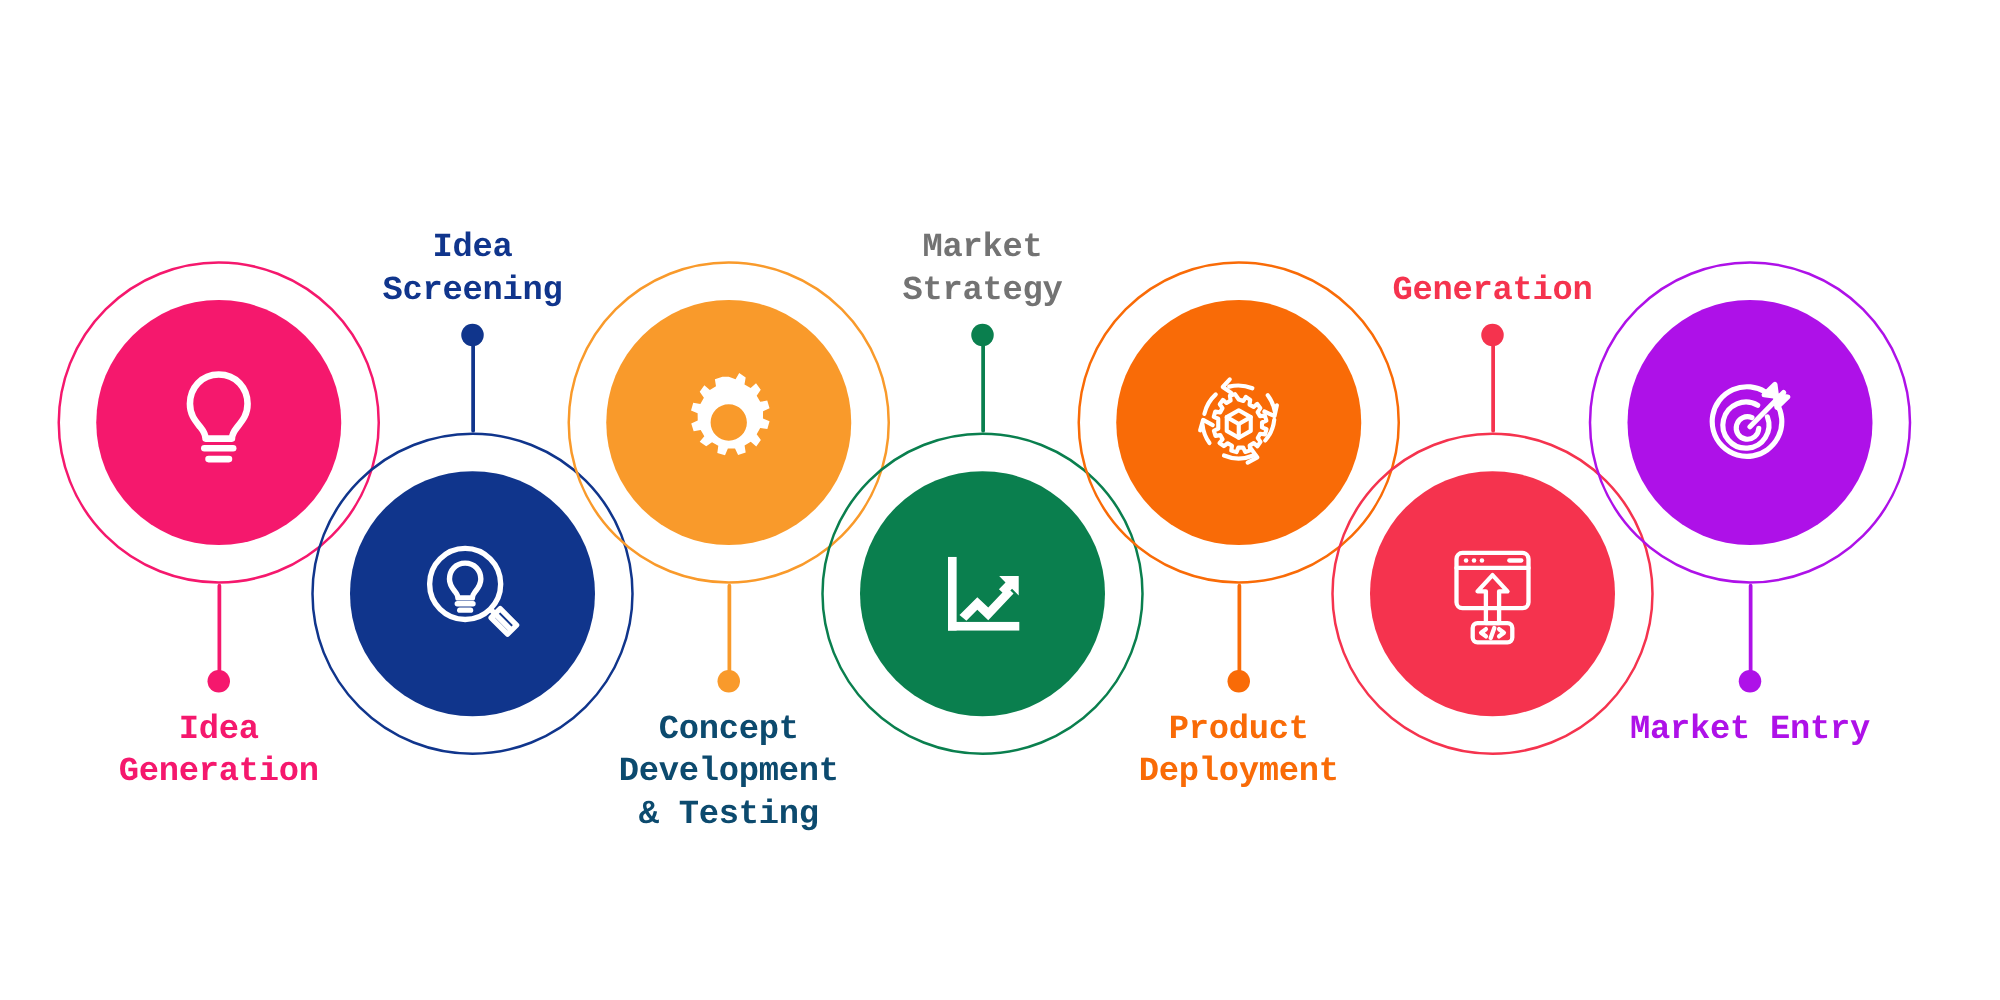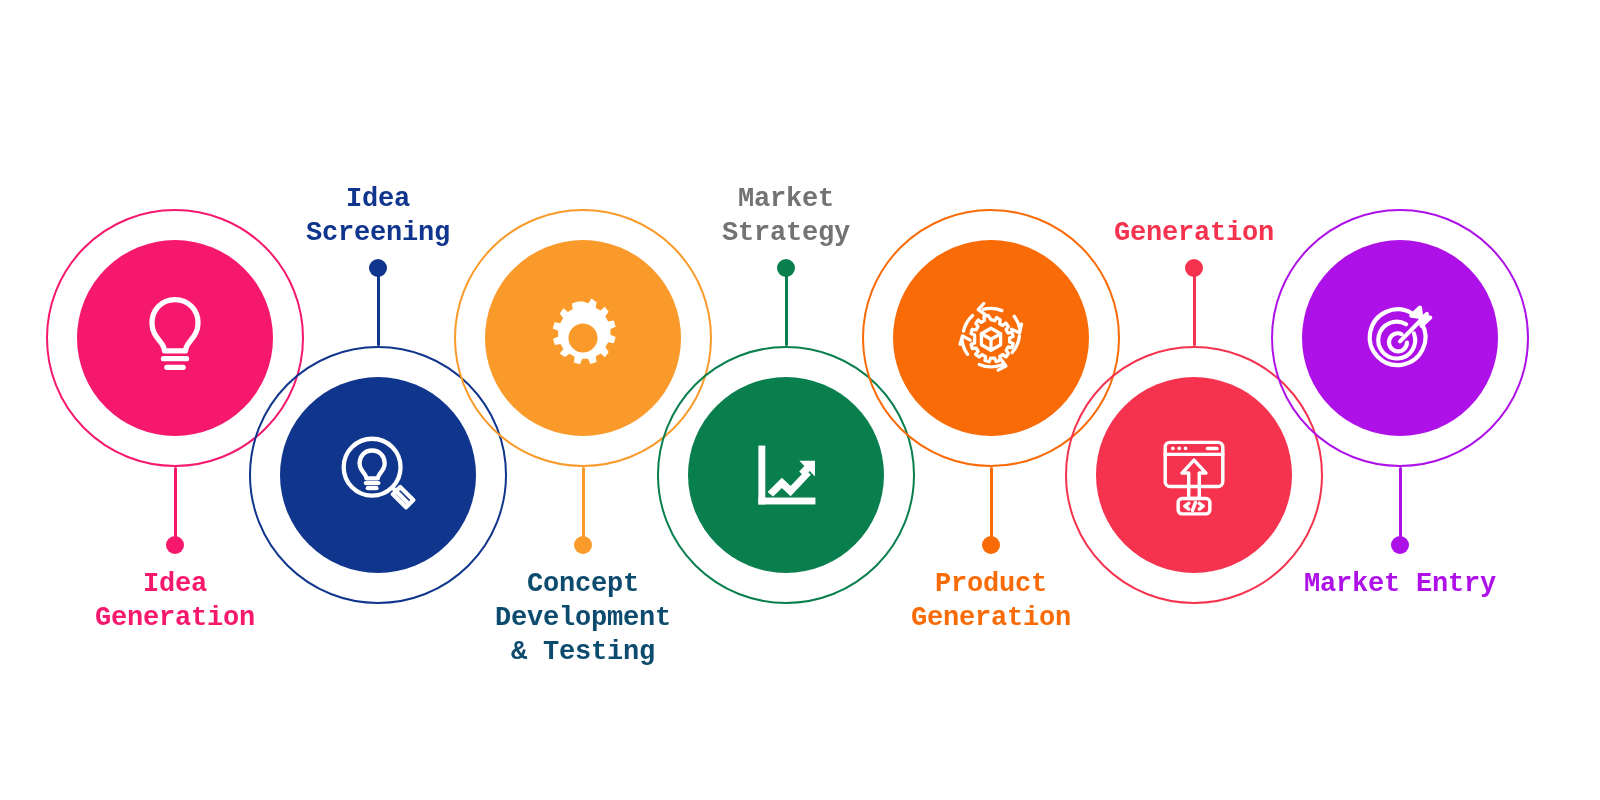--- a/index.html
+++ b/index.html
@@ -161,21 +161,21 @@
         <path d="M19.1 56.3l2.4-8.4 7.7 4.2"></path>
         <path d="M50 31.6l3.7 1.2 2-3.3 3.5 2.4-.6 3.8 3.3 1.9 2.9-2.5 2.5 3.4-2.2 3.2 1.9 3.3 3.8-.7 1.3 4.1-3.5 1.6v3.9l3.6 1.5-1.2 4.2-3.9-.6-1.9 3.4 2.2 3.1-2.5 3.5-2.9-2.5-3.3 2 .6 3.8-4.1 1.3-1.6-3.5h-3.9l-1.5 3.6-4.2-1.2.6-3.9-3.4-2-3.1 2.3-3.5-2.5 2.5-3-1.9-3.3-3.8.6-1.3-4.1 3.5-1.7V47l-3.6-1.5 1.2-4.2 3.9.6 1.9-3.4-2.2-3.1 2.5-3.5 2.9 2.5 3.3-2-.6-3.8 4.1-1.3z"></path>
         <path d="M50 40.2l9.6 5.5v11l-9.6 5.5-9.6-5.5v-11z"></path>
         <path d="M40.4 45.7 50 51.2l9.6-5.5"></path>
         <path d="M50 51.2v11"></path>
       </g>
     </svg>
         </span>
       </div>
       <div class="caption" style="color: rgb(249, 107, 7); width: 320px; left: 831px; top: 551px;">Product
-Generation</div>
+Deployment</div>
     </div>
     <div class="step">
       <div class="ring" style="left: 1065px; top: 330px; width: 258px; height: 258px; border: 2px solid rgb(245, 51, 78);"></div>
       <div class="stem" style="left: 1192.5px; top: 252px; height: 78px; background: rgb(245, 51, 78);"></div>
       <div class="stem-dot" style="left: 1185px; top: 243px; width: 18px; height: 18px; background: rgb(245, 51, 78);"></div>
       <div class="disc" style="left: 1096px; top: 361px; width: 196px; height: 196px; background: rgb(245, 51, 78);">
         <span>
     <svg viewBox="0 0 100 100" width="96" height="96" aria-hidden="true">
       <g fill="none" stroke="#fff" stroke-width="3.6" stroke-linecap="round" stroke-linejoin="round">
         <rect x="20" y="16" width="60" height="46" rx="5"></rect>

